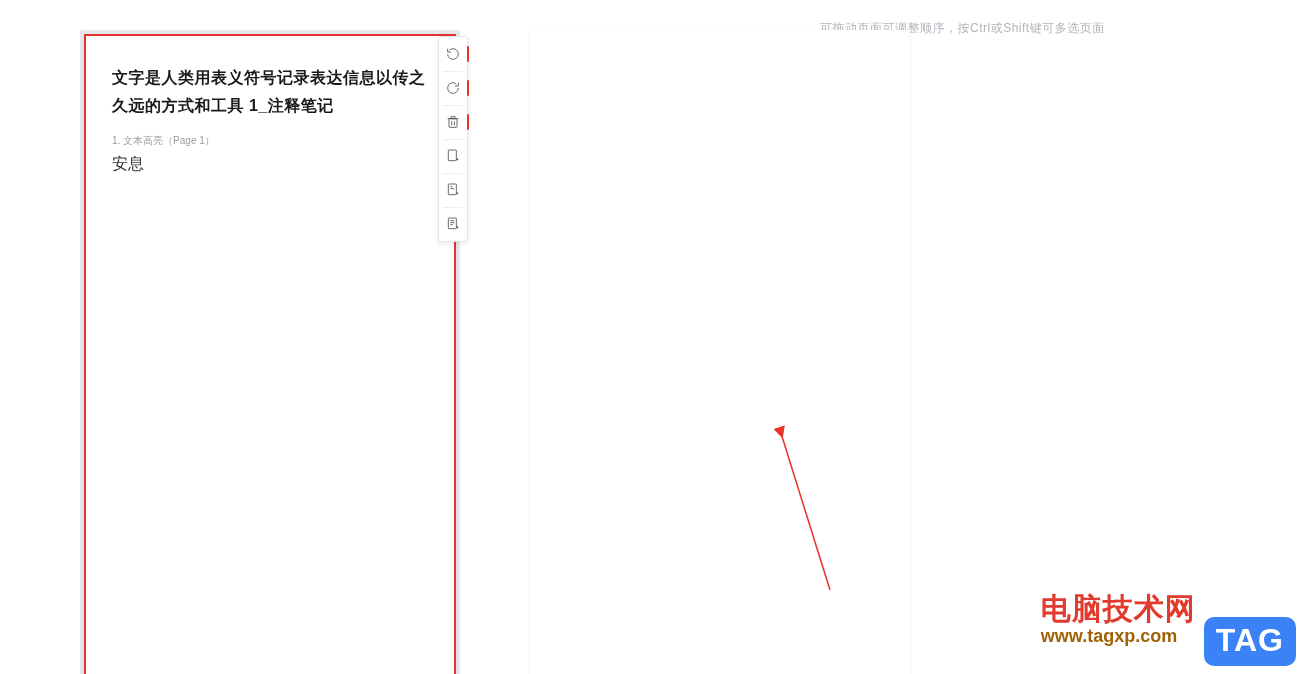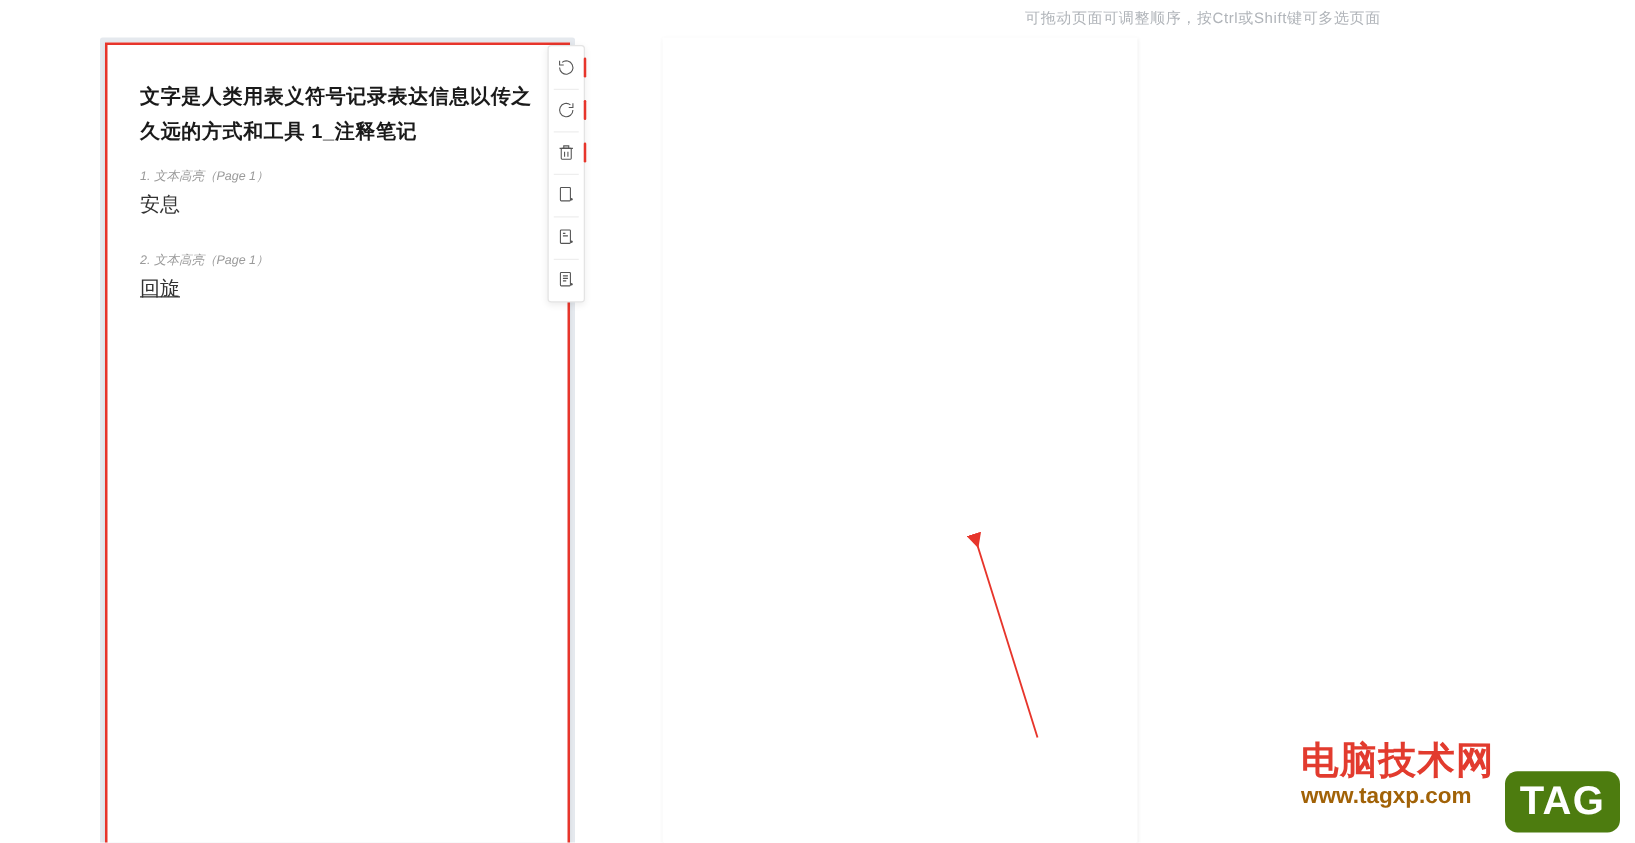--- a/index.html
+++ b/index.html
@@ -7,21 +7,21 @@
     padding: 0;
     width: 1308px;
     height: 674px;
     background: #ffffff;
     font-family: "Microsoft YaHei", "PingFang SC", sans-serif;
     overflow: hidden;
     position: relative;
   }
   .hint {
     position: absolute;
-    top: 6px;
+    top: 20px;
     left: 820px;
     font-size: 12px;
     color: #b0b4b9;
     letter-spacing: 0.5px;
   }
   .page-wrap {
     position: absolute;
     width: 380px;
   }
   .page-wrap.p1 { left: 80px; top: 30px; }
@@ -60,21 +60,20 @@
     line-height: 1.75;
     letter-spacing: 0.5px;
   }
   .note {
     margin-top: 14px;
   }
   .note-head {
     font-size: 10px;
     color: #9a9a9a;
     margin-bottom: 6px;
-    font-style: italic;
   }
   .note-body {
     font-size: 16px;
     color: #333;
   }
   .note-body.underline { text-decoration: underline; }
 
   .page-num {
     text-align: center;
     margin-top: 18px;
@@ -153,21 +152,21 @@
     color: #e23b2e;
     letter-spacing: 1px;
   }
   .wm-url {
     font-size: 18px;
     font-weight: 600;
     color: #a16207;
     margin-top: 2px;
   }
   .tag-badge {
-    background: #4d7c0f;
+    background: #3b82f6;
     color: #fff;
     font-weight: 800;
     font-size: 32px;
     padding: 6px 12px 8px 12px;
     border-radius: 10px;
     font-family: Arial, sans-serif;
     letter-spacing: 1px;
     margin-top: 44px;
   }
 </style>
@@ -178,24 +177,20 @@
 
 <div class="page-wrap p1">
   <div class="page-outer">
     <div class="page selected">
       <div class="page-content">
         <div class="doc-title">文字是人类用表义符号记录表达信息以传之久远的方式和工具 1_注释笔记</div>
         <div class="note">
           <div class="note-head">1. 文本高亮（Page 1）</div>
           <div class="note-body">安息</div>
         </div>
-        <div class="note" style="margin-top:26px;">
-          <div class="note-head">2. 文本高亮（Page 1）</div>
-          <div class="note-body underline">回旋</div>
-        </div>
       </div>
     </div>
   </div>
   <div class="page-num">1</div>
 </div>
 
 <div class="page-wrap p2">
   <div class="page-outer blank">
     <div class="page"></div>
   </div>

